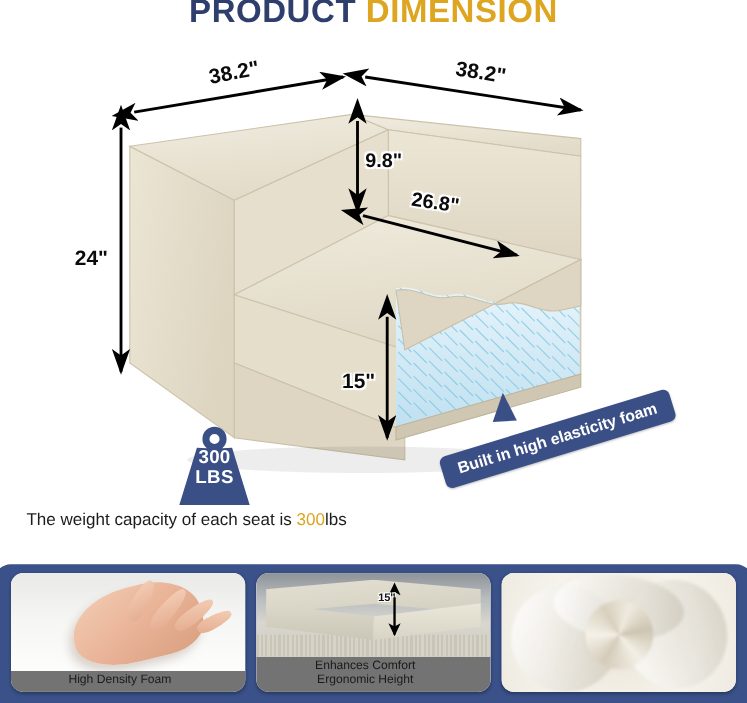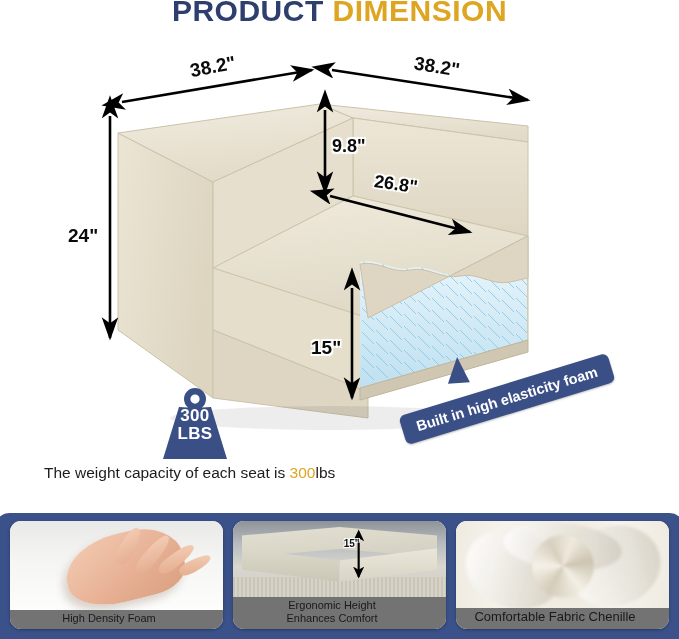--- a/index.html
+++ b/index.html
@@ -46,21 +46,21 @@
   #dim-seat-h    { left: 311px; top: 337px; font-size: 19px; }
 
   
   #weight-badge { position: absolute; left: 155px; top: 385px; width: 80px; height: 78px; }
   #weight-badge .w-text {
     position: absolute; left: 0; top: 22px; width: 80px;
     text-align: center; color: #fff; font-weight: bold;
     font-size: 17px; line-height: 18px; letter-spacing: 0.3px;
   }
   #weight-caption {
-    position: absolute; left: 44px; top: 464px;
+    position: absolute; left: 24px; top: 464px;
     font-size: 15.5px; color: #1c1c1c; white-space: nowrap;
   }
   #weight-caption .gold { color: #dda520; }
 
   
   #foam-banner {
     position: absolute; left: 398px; top: 384px;
     width: 218px; height: 30px;
     background: #3a4f86;
     border-radius: 6px;
@@ -403,31 +403,28 @@
           </marker>
           <marker id="pArrowS" markerWidth="8" markerHeight="8" refX="1" refY="2.6" orient="auto-start-reverse" markerUnits="strokeWidth">
             <path d="M0,0 L7,2.6 L0,5.2 L1.8,2.6 z" fill="#000"></path>
           </marker>
         </defs>
         <line x1="118" y1="22" x2="118" y2="66" stroke="#000" stroke-width="2" marker-start="url(#pArrowS)" marker-end="url(#pArrowE)"></line>
       </svg>
       <div class="p2-dim">15"</div>
     </div>
     <div class="cap">
+      <div>Enhances Comfort</div>
       <div>Ergonomic Height</div>
-      <div>Enhances Comfort</div>
     </div>
   </div>
 
   <div class="panel" id="panel-3">
     <div class="pic">
       <div class="fabric-bg"></div>
       <div class="fold fd1"></div>
       <div class="fold fd2"></div>
       <div class="fold fd3"></div>
       <div class="swirl"></div>
     </div>
-    <div class="cap">
-      <div>Comfortable Fabric Chenille</div>
-    </div>
   </div>
 
 </div>
 
 </body></html>

